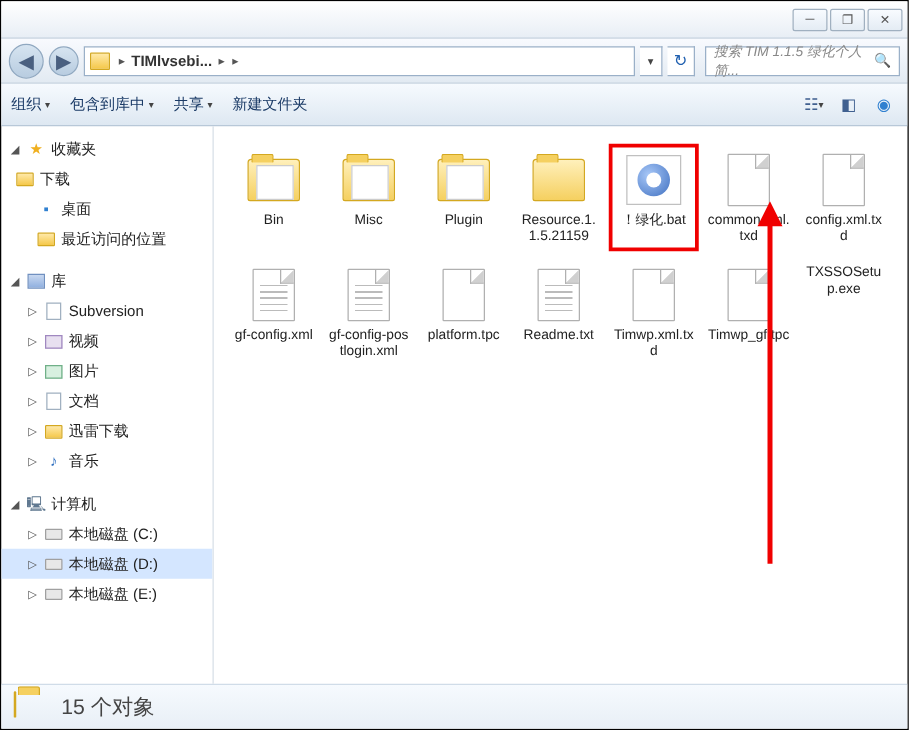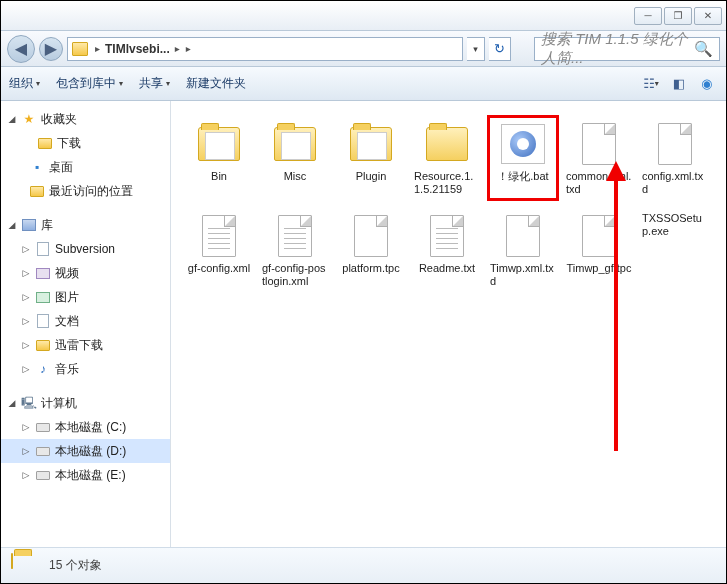--- a/index.html
+++ b/index.html
@@ -10,21 +10,21 @@
 
 .addressbar { height: 36px; background: linear-gradient(#f8fafe, #e2eaf2); border-bottom: 1px solid #b8c8d8; display: flex; align-items: center; padding: 0 6px; gap: 4px; }
 .nav-btn { width: 28px; height: 28px; border-radius: 14px; background: linear-gradient(#d6e4f0, #b8cce0); border: 1px solid #90a8c0; display: flex; align-items: center; justify-content: center; color: #4a6080; }
 .nav-btn.fwd { width: 24px; height: 24px; border-radius: 12px; }
 .path-box { flex: 1; height: 24px; border: 1px solid #9ab0c8; background: #fff; display: flex; align-items: center; font-size: 12px; padding: 0 4px; overflow: hidden; }
 .path-box .folder-ico { width: 16px; height: 14px; background: linear-gradient(#ffe9a8, #f5c84a); border: 1px solid #d4a820; border-radius: 1px; margin-right: 4px; }
 .path-seg { color: #333; padding: 0 2px; white-space: nowrap; font-weight: bold; }
 .path-chev { color: #555; padding: 0 3px; font-size: 10px; }
 .drop-btn { width: 18px; height: 24px; border: 1px solid #9ab0c8; border-left: none; background: #fff; display: flex; align-items: center; justify-content: center; font-size: 9px; color: #444; }
 .refresh-btn { width: 22px; height: 24px; border: 1px solid #9ab0c8; border-left: none; background: #fff; display: flex; align-items: center; justify-content: center; color: #2060b0; font-size: 13px; }
-.search-box { width: 186px; height: 24px; border: 1px solid #9ab0c8; background: #fff; display: flex; align-items: center; font-size: 15px; color: #888; padding: 0 6px; font-style: italic; margin-left: 19px; }
+.search-box { width: 156px; height: 24px; border: 1px solid #9ab0c8; background: #fff; display: flex; align-items: center; font-size: 11px; color: #888; padding: 0 6px; font-style: italic; margin-left: 4px; }
 .search-box .mag { margin-left: auto; color: #607890; font-style: normal; }
 
 .toolbar { height: 34px; background: linear-gradient(#f6fafe, #dee8f2); border-bottom: 1px solid #b8c8d8; display: flex; align-items: center; padding: 0 8px; gap: 16px; font-size: 12px; color: #1a3a66; }
 .toolbar .tb-item { display: flex; align-items: center; gap: 3px; cursor: pointer; }
 .toolbar .drop { font-size: 8px; color: #444; }
 .toolbar .spacer { flex: 1; }
 .view-icons { display: flex; gap: 6px; align-items: center; }
 .view-icon { width: 22px; height: 20px; border: 1px solid transparent; display: flex; align-items: center; justify-content: center; color: #406090; font-size: 13px; }
 
 .main { display: flex; height: 446px; }
@@ -39,40 +39,40 @@
 .ico-lib { background: linear-gradient(#c8d8f0, #90b0e0); border: 1px solid #7090c0; width: 14px; height: 12px; }
 .ico-vid { background: #e8e0f0; border: 1px solid #a088c0; width: 14px; height: 11px; }
 .ico-pic { background: #d8f0e0; border: 1px solid #70b088; width: 14px; height: 11px; }
 .ico-doc { background: #fff; border: 1px solid #a0b0c0; width: 12px; height: 14px; }
 .ico-music { color: #3070c0; }
 .ico-pc { color: #607890; }
 .ico-drive { background: #e8e8e8; border: 1px solid #a0a0a0; border-radius: 1px; width: 14px; height: 9px; }
 
 .content { flex: 1; overflow: auto; padding: 14px 12px; position: relative; }
 .icon-grid { display: flex; flex-wrap: wrap; gap: 6px 4px; align-content: flex-start; }
-.file-item { width: 72px; display: flex; flex-direction: column; align-items: center; padding: 4px 2px; font-size: 11px; color: #222; text-align: left; cursor: pointer; border: 1px solid transparent; }
+.file-item { width: 72px; display: flex; flex-direction: column; align-items: center; padding: 4px 2px; font-size: 11px; color: #222; text-align: center; cursor: pointer; border: 1px solid transparent; }
 .file-item.highlighted { border: 3px solid #f00000; padding: 2px 0px; }
 .file-icon { width: 48px; height: 48px; display: flex; align-items: center; justify-content: center; margin-bottom: 2px; }
 .file-label { line-height: 13px; word-break: break-all; max-height: 52px; overflow: hidden; }
 .ico-folder-lg { width: 42px; height: 34px; background: linear-gradient(#fff0bb, #f5d060); border: 1px solid #d4a820; border-radius: 3px 3px 2px 2px; position: relative; }
 .ico-folder-lg::before { content: ""; position: absolute; top: -5px; left: 2px; width: 16px; height: 6px; background: #f5d060; border: 1px solid #d4a820; border-bottom: none; border-radius: 2px 2px 0 0; }
 .ico-folder-open { position: relative; }
 .ico-folder-open::after { content: ""; position: absolute; left: 6px; top: 4px; width: 28px; height: 26px; background: #fff; border: 1px solid #ccc; }
 .ico-file-lg { width: 34px; height: 42px; background: #fff; border: 1px solid #b0b0b0; border-radius: 1px; position: relative; }
 .ico-file-lg::before { content: ""; position: absolute; top: 0; right: 0; width: 10px; height: 10px; background: linear-gradient(135deg, #fff 48%, #d0d0d0 52%); border-left: 1px solid #b0b0b0; border-bottom: 1px solid #b0b0b0; }
 .ico-file-lines::after { content: ""; position: absolute; left: 5px; right: 5px; top: 12px; height: 22px; background: repeating-linear-gradient(#bbb 0 1px, transparent 1px 5px); }
 .ico-bat { width: 44px; height: 40px; background: #fff; border: 1px solid #c0c0c0; display: flex; align-items: center; justify-content: center; }
 .gear { width: 26px; height: 26px; border-radius: 50%; background: radial-gradient(circle at 35% 35%, #a8c8f8, #4070c0); position: relative; }
 .gear::after { content: ""; position: absolute; inset: 7px; border-radius: 50%; background: #fff; }
 .ico-exe { width: 40px; height: 40px; border-radius: 50%; background: radial-gradient(circle at 35% 30%, #fff, #d8e4f0); border: 2px solid #b0c0d8; display: flex; align-items: center; justify-content: center; flex-direction: column; font-size: 8px; color: #8b4020; position: relative; }
 .ico-exe::after { content: "⬇"; position: absolute; bottom: -2px; right: 6px; font-size: 16px; color: #2080d0; }
 
 .arrow-annot { position: absolute; pointer-events: none; }
 
-.statusbar { height: 36px; background: linear-gradient(#f6fafe, #e8eff6); border-top: 1px solid #d0dce8; display: flex; align-items: center; padding: 0 10px; font-size: 12px; color: #444; gap: 10px; }
+.statusbar { height: 36px; background: linear-gradient(#f6fafe, #e8eff6); border-top: 1px solid #d0dce8; display: flex; align-items: center; padding: 0 10px; font-size: 17px; color: #444; gap: 10px; }
 .statusbar .sb-ico { width: 28px; height: 24px; }
 </style>
 </head>
 <body>
 
 <div class="titlebar">
   <div class="titlebar-btn">─</div>
   <div class="titlebar-btn">❐</div>
   <div class="titlebar-btn">✕</div>
 </div>
@@ -120,21 +120,21 @@
 </div>
 
 <div class="main">
   <div class="sidebar">
     <div class="side-group">
       <div class="side-node">
         <span class="side-disc">◢</span>
           <span class="side-ico ico-fav">★</span>
         <span>收藏夹</span>
       </div>
-      <div class="side-node" style="padding-left:36px">
+      <div class="side-node" style="padding-left:11px">
         <span class="side-ico">
             <span class="ico-folder"></span>
           </span>
           <span>下载</span>
       </div>
       <div class="side-node" style="padding-left:28px">
         <span class="side-ico" style="color:#3080d0">▪</span>
           <span>桌面</span>
       </div>
       <div class="side-node" style="padding-left:28px">

